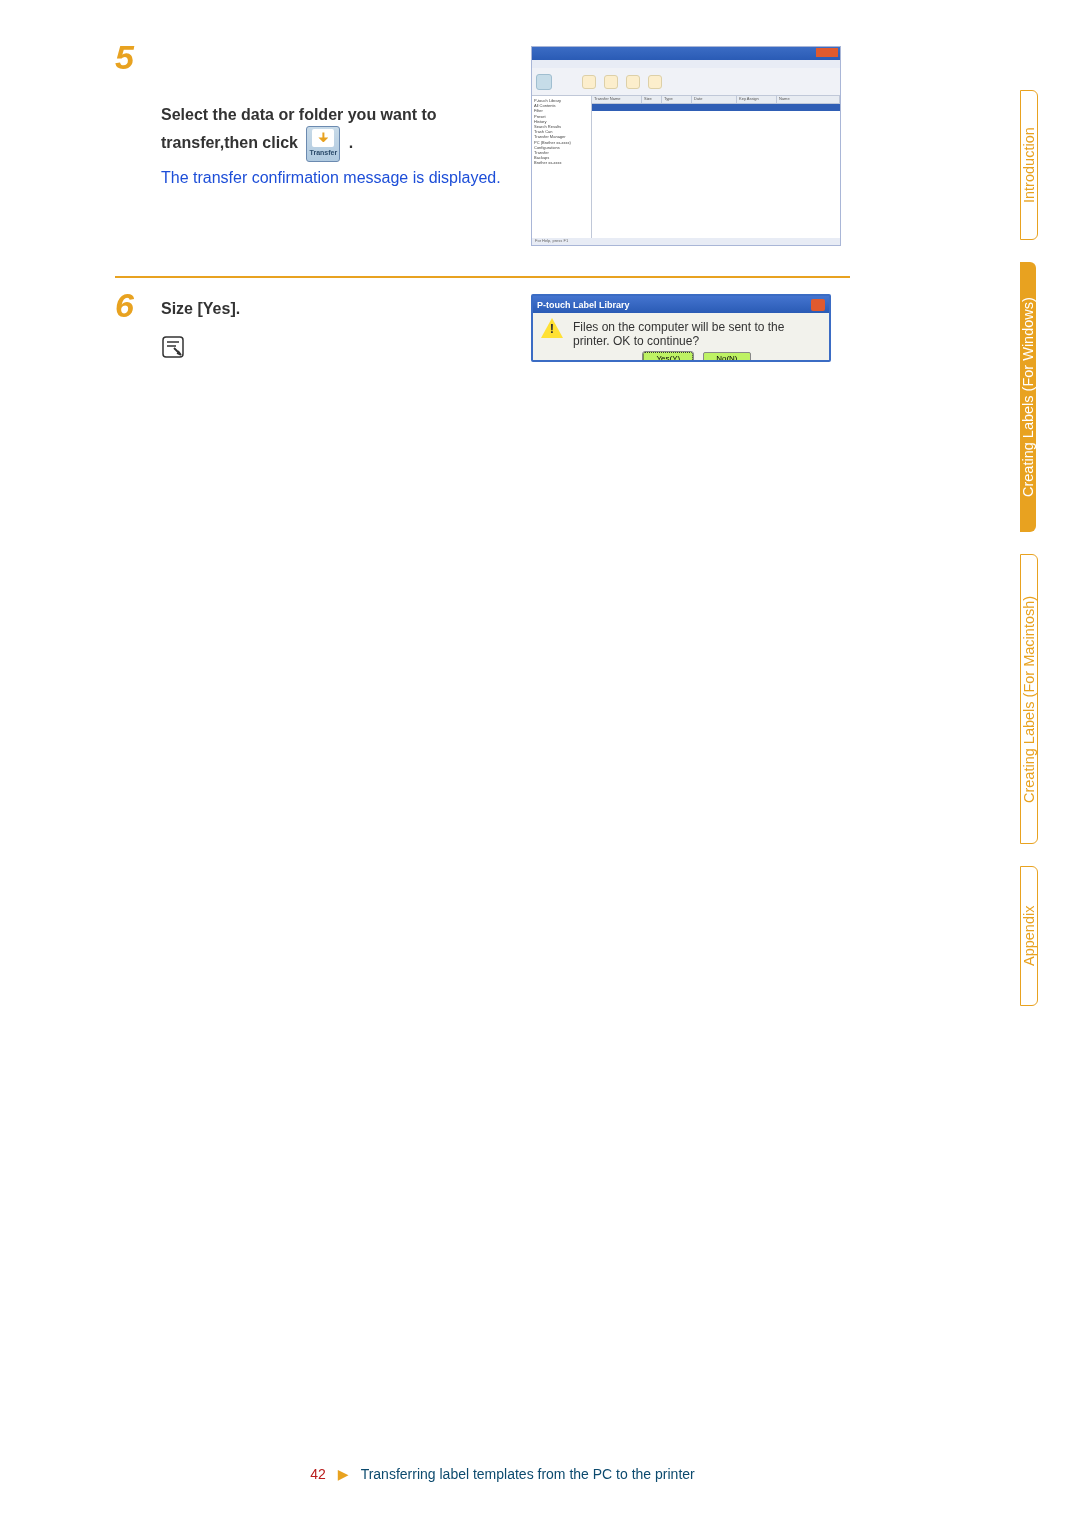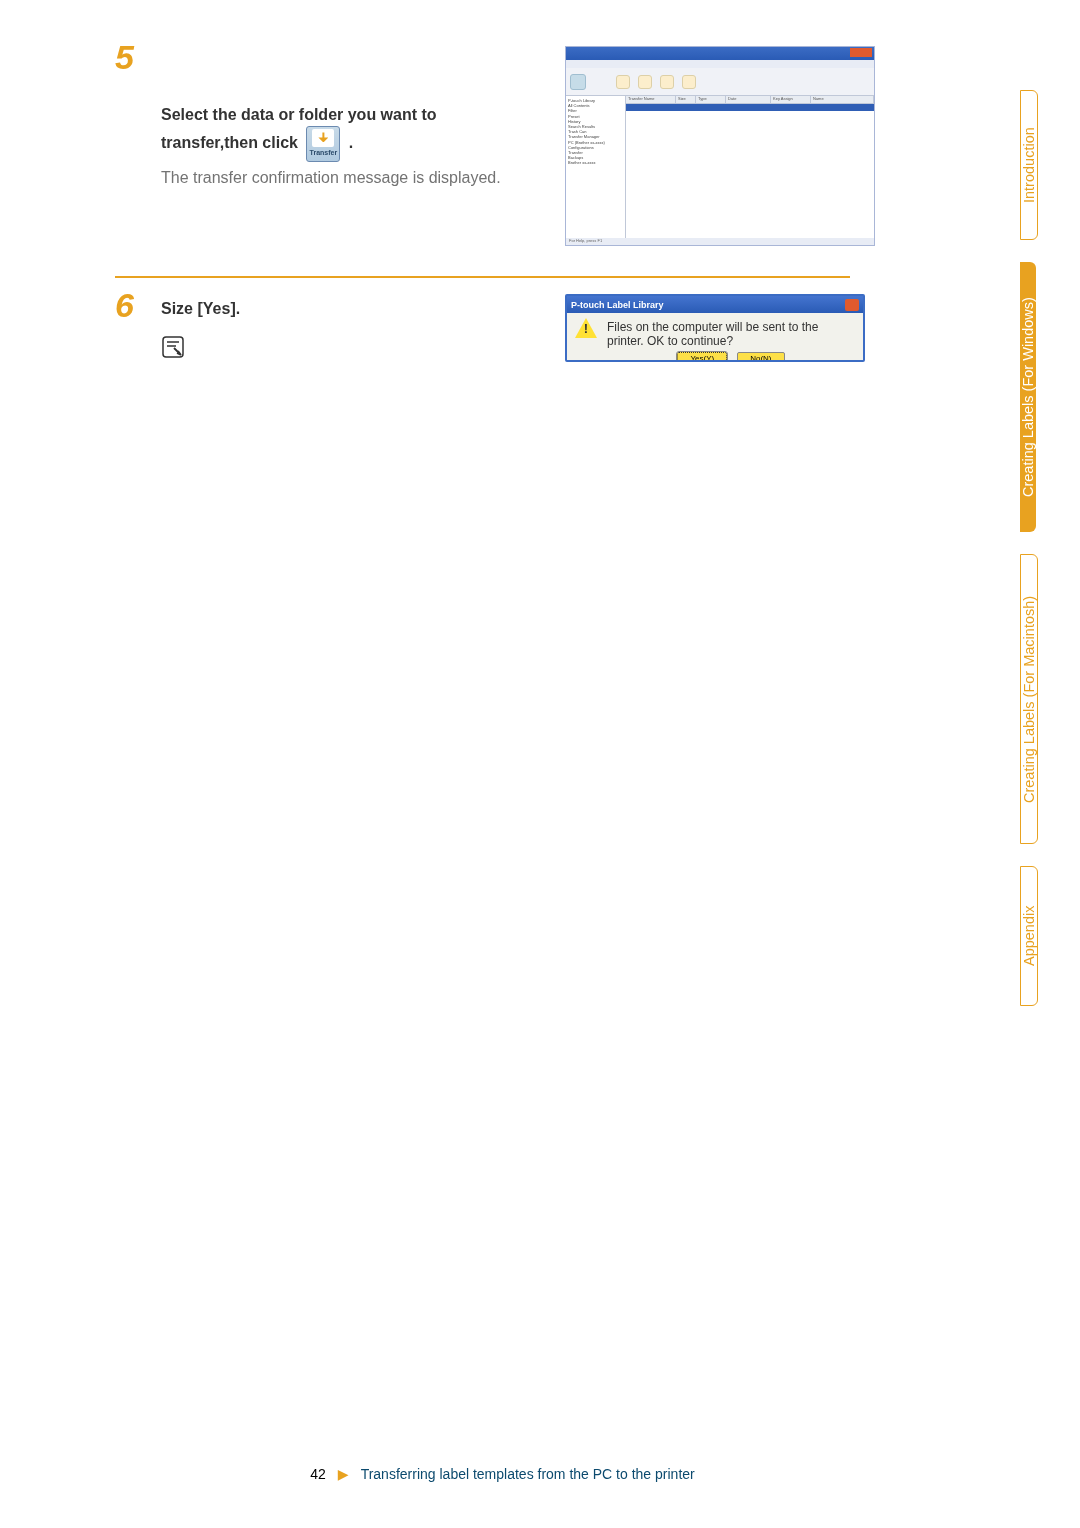--- a/index.html
+++ b/index.html
@@ -56,28 +56,27 @@
       font-size: 16px;
       line-height: 1.45;
     }
     .step-title .inline-icon-wrap {
       display: inline-block;
       vertical-align: middle;
       margin: 0 4px;
     }
     .step-desc {
       font-size: 16px;
-      color: #737373;
+      color: #1d4ed8;
       line-height: 1.45;
       margin-top: 4px;
     }
     .screenshot-col {
       width: 310px;
       flex-shrink: 0;
-      margin-left: 34px;
     }
     .screenshot-placeholder-5 {
       width: 310px;
       height: 200px;
       background: #eeeeee;
       border: 1px solid #a9b6d7;
       position: relative;
       overflow: hidden;
     }
     .screenshot-titlebar {
@@ -286,21 +285,21 @@
     }
     .dialog-buttons {
       display: flex;
       justify-content: center;
       gap: 10px;
       margin-top: 4px;
     }
     .dialog-button {
       font-size: 8px;
       padding: 1px 12px;
-      background: #fde047;
+      background: #bef264;
       border: 1px solid #888;
       border-radius: 2px;
     }
     .dialog-button.default {
       border: 1px dotted #333;
       outline: 1px solid #888;
     }
     
     .side-tabs {
       position: absolute;
@@ -350,21 +349,21 @@
       bottom: 46px;
       left: 115px;
       right: 190px;
       display: flex;
       justify-content: center;
       align-items: center;
       gap: 12px;
       font-size: 14px;
     }
     .page-number {
-      color: #000000;
+      color: #b91c1c;
     }
     .footer-arrow {
       color: #e8a220;
       font-size: 14px;
     }
     .footer-text {
       color: #0c4a6e;
     }
   </style>
 </head>

